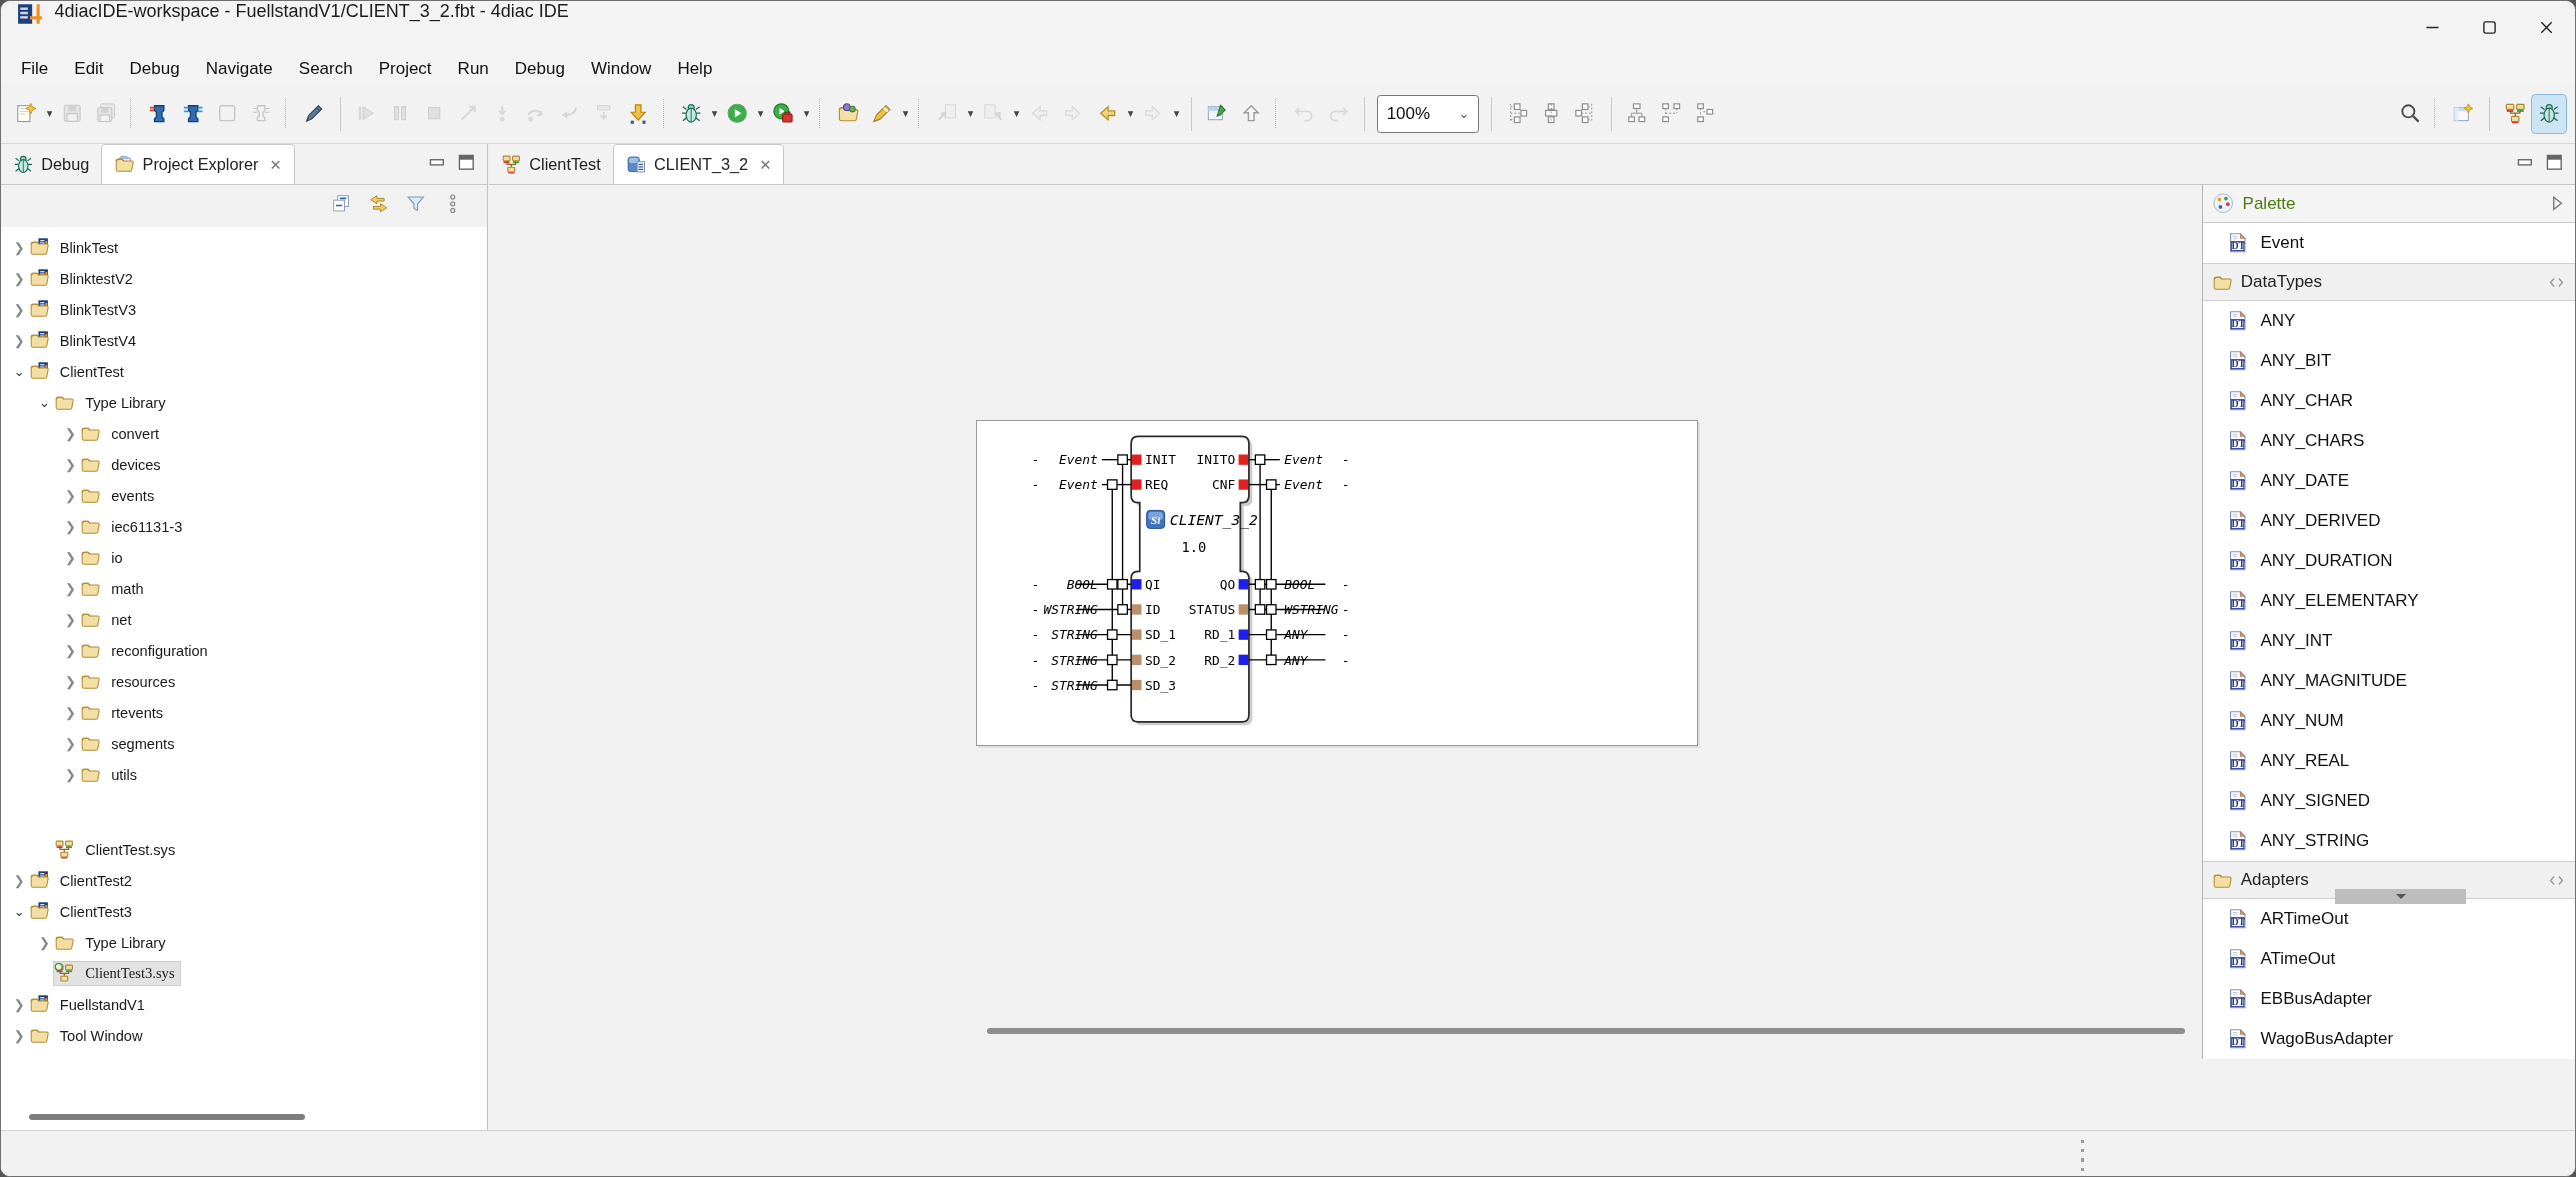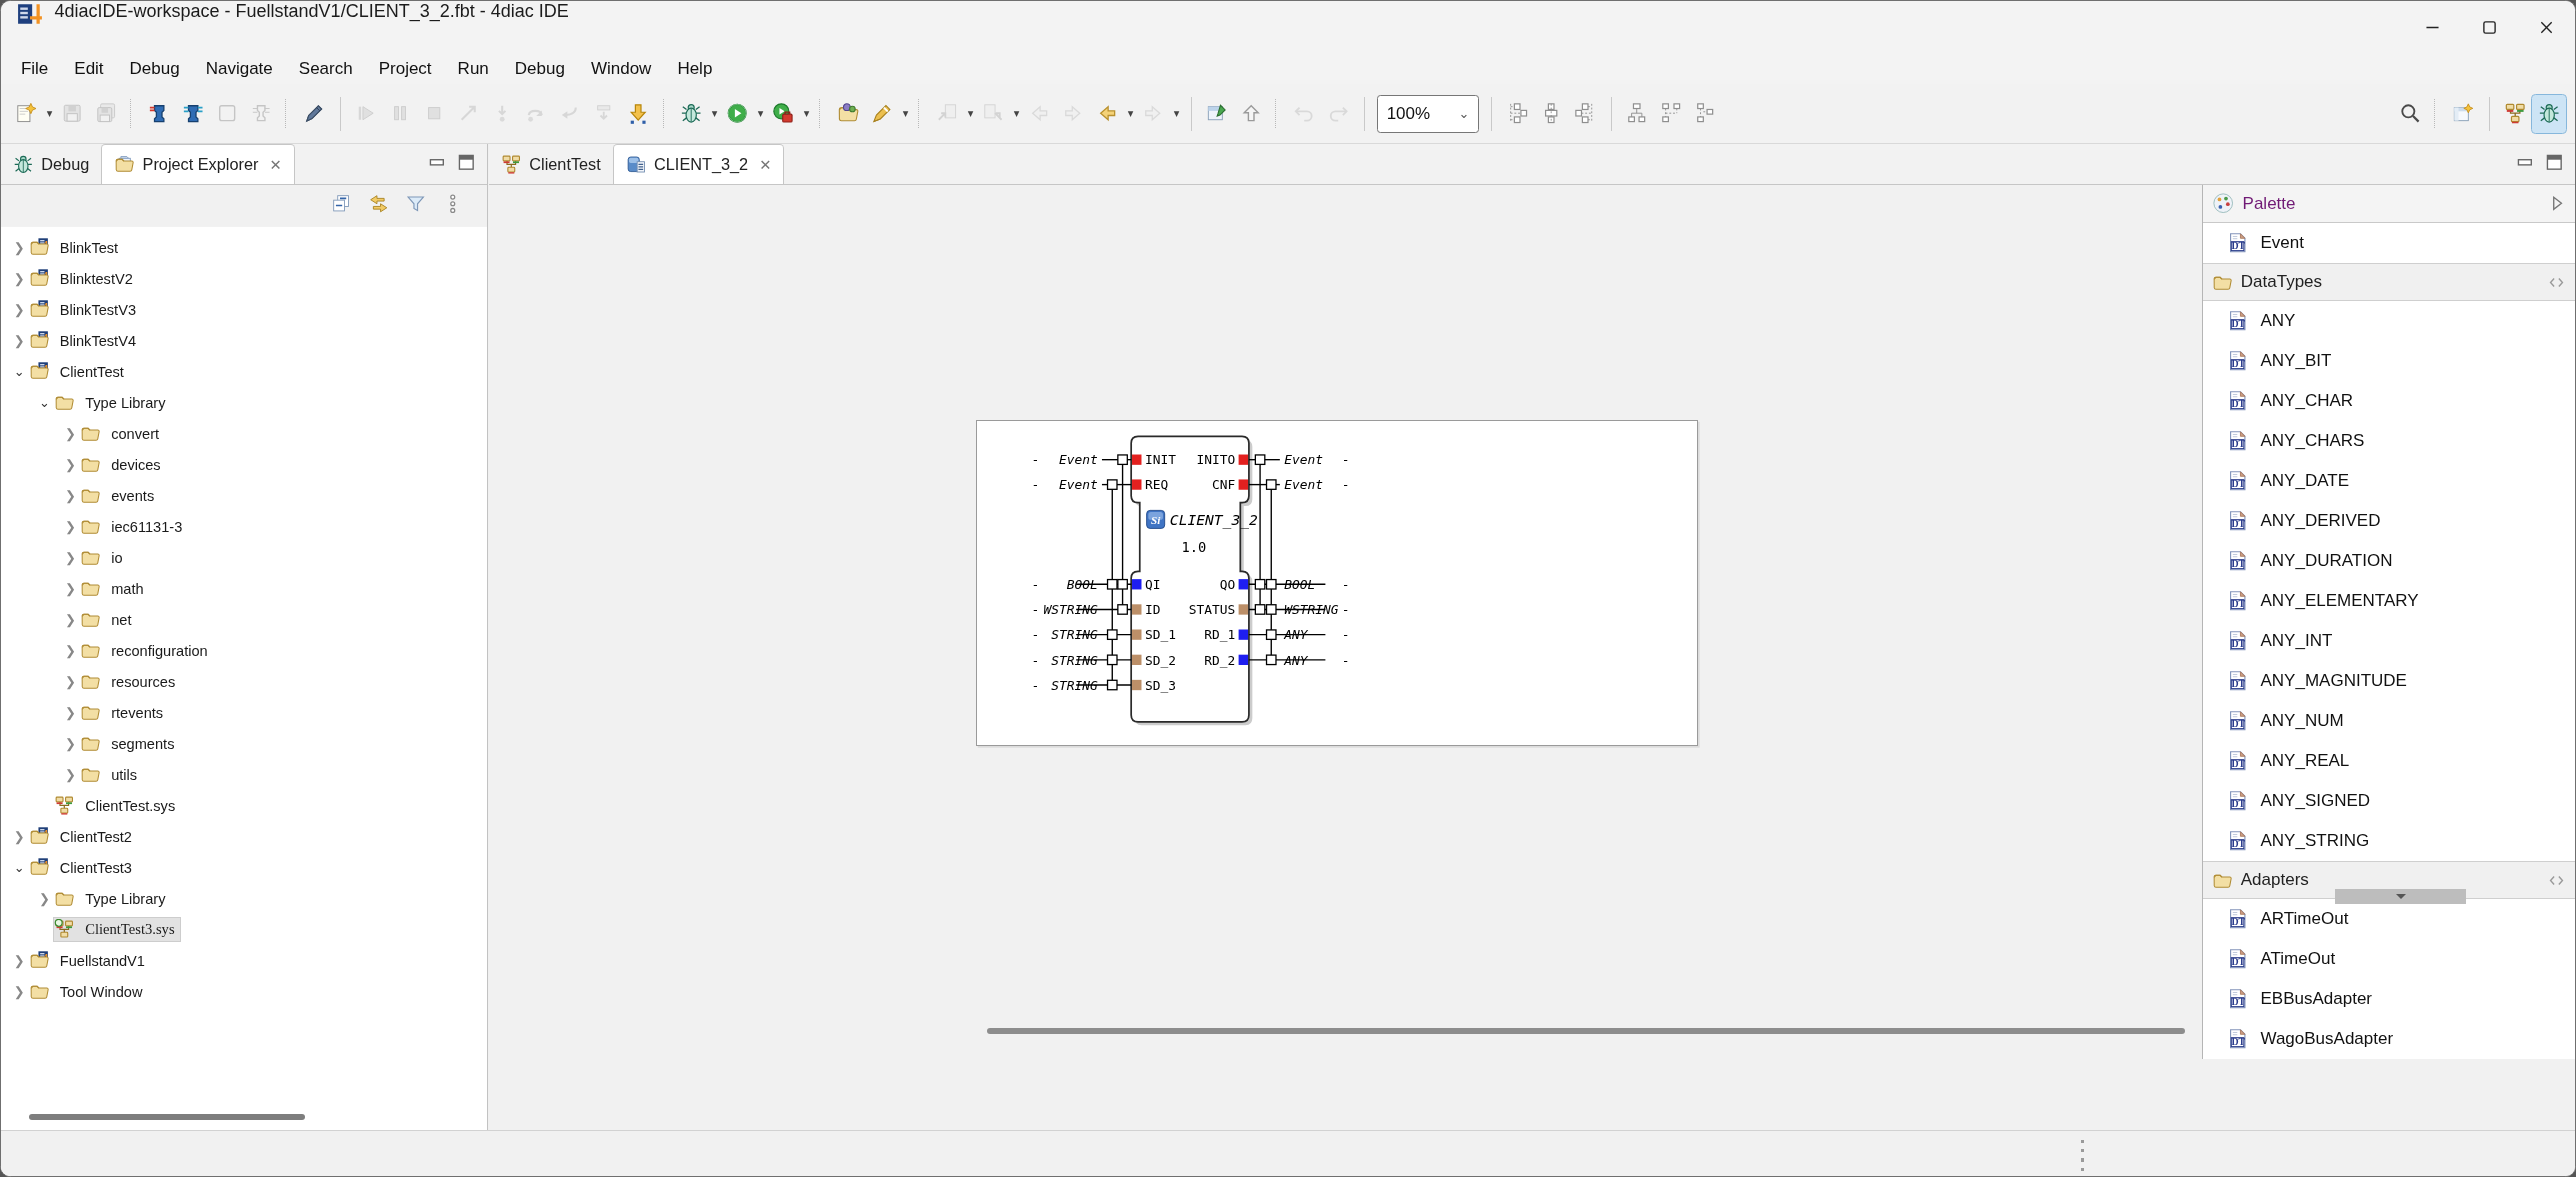--- a/index.html
+++ b/index.html
@@ -50,21 +50,21 @@
   #lp-hscroll{position:absolute;left:28px;top:970px;width:276px;height:6px;background:#7e7e7e;border-radius:3.4px;}
   
   #editor{position:absolute;left:488px;top:0;right:0;height:986px;background:#f1f1f1;}
   #editor-tabs{height:41px;display:flex;align-items:flex-end;background:#f2f2f2;border-bottom:0.9px solid #c6c6c6;}
   #canvas{position:absolute;left:0;top:41px;width:1696px;height:902px;background:#f1f1f1;overflow:hidden;}
   #paper{position:absolute;left:487px;top:235px;width:722px;height:326px;background:#fff;border:0.9px solid #9a9a9a;box-shadow:1.7px 1.7px 0 #dcdcdc;}
   #ed-hscroll{position:absolute;left:498px;top:843px;width:1198px;height:6px;background:#8d8d8d;border-radius:3.4px;}
   
   #palette{position:absolute;right:0;top:41px;width:373px;height:874px;background:#fff;border-left:0.9px solid #b5b5b5;border-bottom:0.9px solid #b5b5b5;}
   #palette-header{height:38px;display:flex;align-items:center;background:#f4f4f4;border-bottom:1.7px solid #c9c9c9;padding:0 8.6px;gap:8.6px;}
-  #palette-header .ptitle{font-size:17px;color:#701a75;}
+  #palette-header .ptitle{font-size:17px;color:#4d7c0f;}
   #palette-header .parrow{margin-left:auto;}
   .psection{height:38px;display:flex;align-items:center;background:#f0f0f0;border-top:0.9px solid #cfcfcf;border-bottom:0.9px solid #cfcfcf;
     padding:0 8.6px;gap:8.6px;font-size:17px;color:#222;}
   .psection .pin{margin-left:auto;}
   .pitem{height:40px;display:flex;align-items:center;gap:12px;padding-left:24px;font-size:17px;color:#111;background:#fff;}
   #pal-scrollhint{position:absolute;left:132px;top:704px;width:131px;height:14.6px;background:#bdbdbd;display:flex;align-items:center;justify-content:center;}
   #pal-scrollhint:after{content:"";width:0;height:0;border:5.2px solid transparent;border-top-color:#555;margin-top:5.2px;}
   
   #statusbar{position:absolute;left:0;top:1129px;width:100%;height:48px;background:#f1f1f1;border-top:0.9px solid #d2d2d2;}
   #status-grip{position:absolute;left:2080px;top:8.6px;display:flex;flex-direction:column;gap:6px;}
@@ -829,21 +829,21 @@
             <span class="lblwrap">
               <span class="ticon">
                 <svg width="20.6" height="20.6" viewBox="0 0 24 24">
                   <path d="M2.5 8c0-1 .7-1.8 1.8-1.8h5l2 2h9.5a1.5 1.5 0 011.5 1.8l-1.6 8.5a2 2 0 01-2 1.6H4.6a2 2 0 01-2-1.7z" fill="#f3dfa4" stroke="#b08c34" stroke-width="1.2"></path>
                   <path d="M2.5 8.5l2-2.3h5.2l2 2" fill="none" stroke="#b08c34" stroke-width="1.2"></path>
                 </svg>
               </span>
               <span class="lbl">utils</span>
             </span>
           </div>
-          <div class="trow" style="padding-left: 34px;">
+          <div class="trow" style="padding-left: 34px; margin-top: 44px;">
             <span class="chev"></span>
             <span class="lblwrap">
               <span class="ticon">
                 <svg width="20.6" height="20.6" viewBox="0 0 24 24">
                   <path d="M7 8v4h10V8M12 12v4" stroke="#8a6a20" fill="none" stroke-width="1.4"></path>
                   <g fill="#f0dca6" stroke="#b0892f" stroke-width="1.3">
                     <rect x="2.5" y="2.5" width="8" height="5.5" rx="1"></rect>
                     <rect x="13.5" y="2.5" width="8" height="5.5" rx="1"></rect>
                     <rect x="8" y="15.5" width="8" height="5.5" rx="1"></rect>
                   </g>

